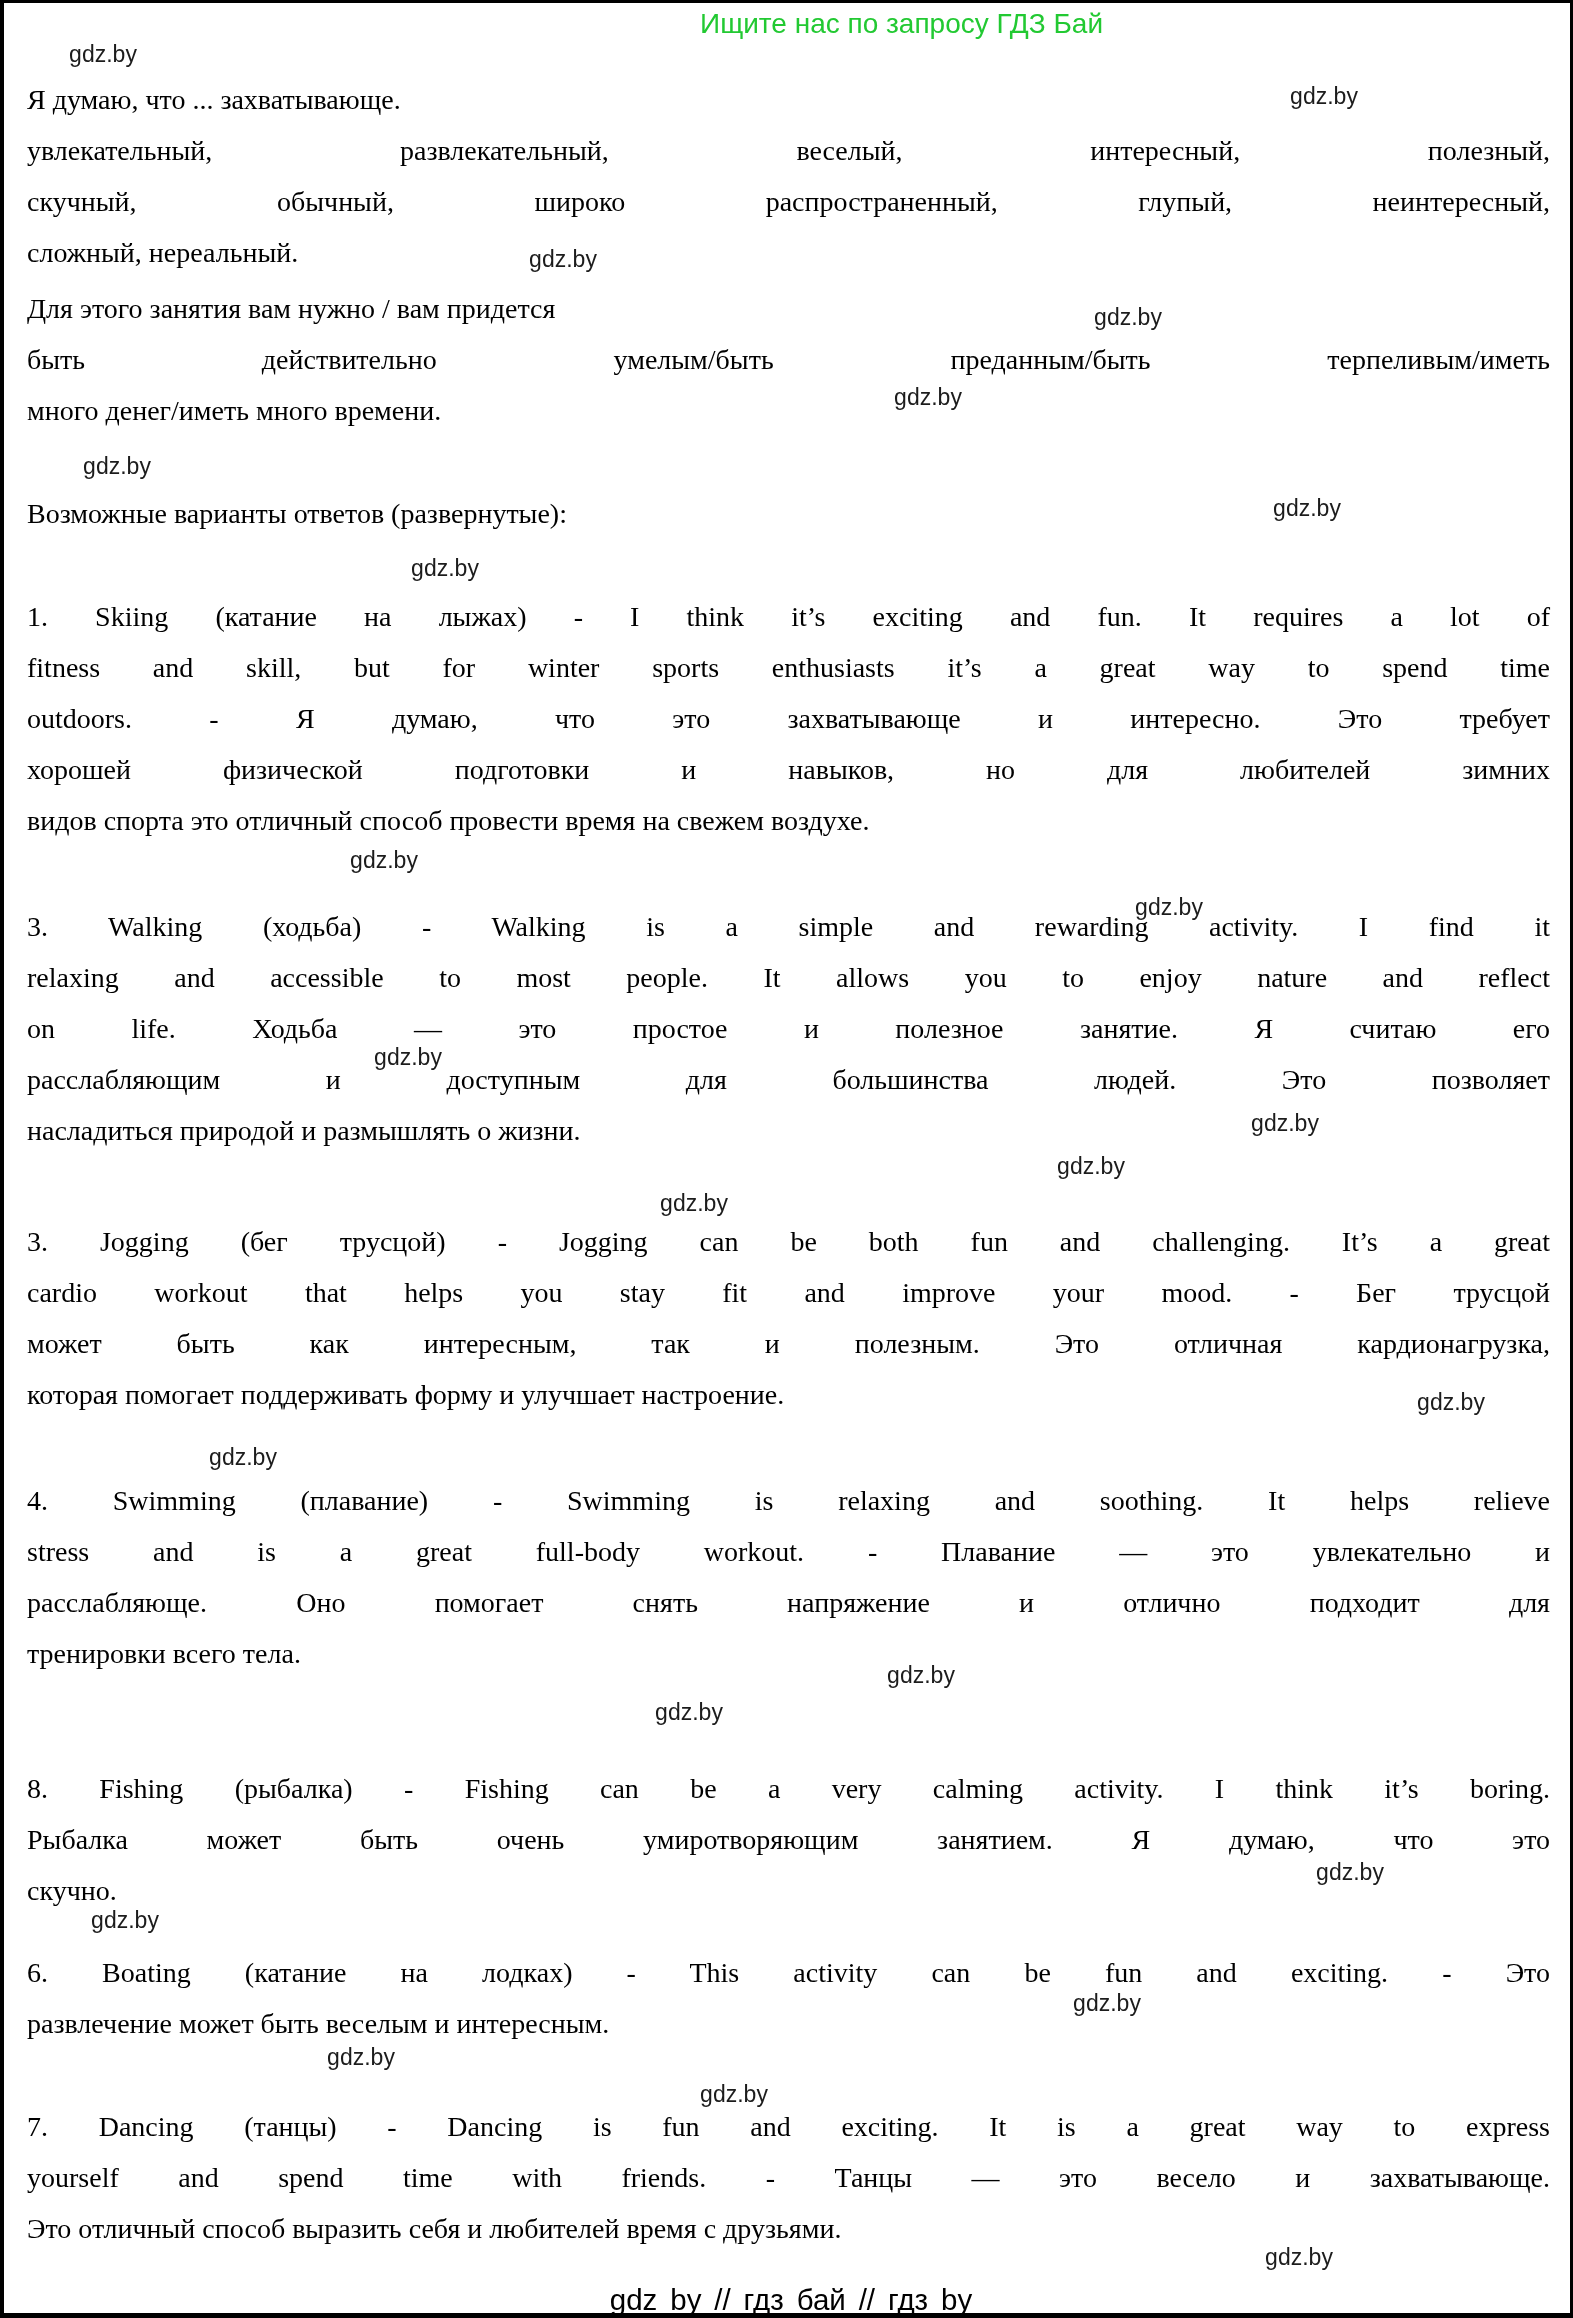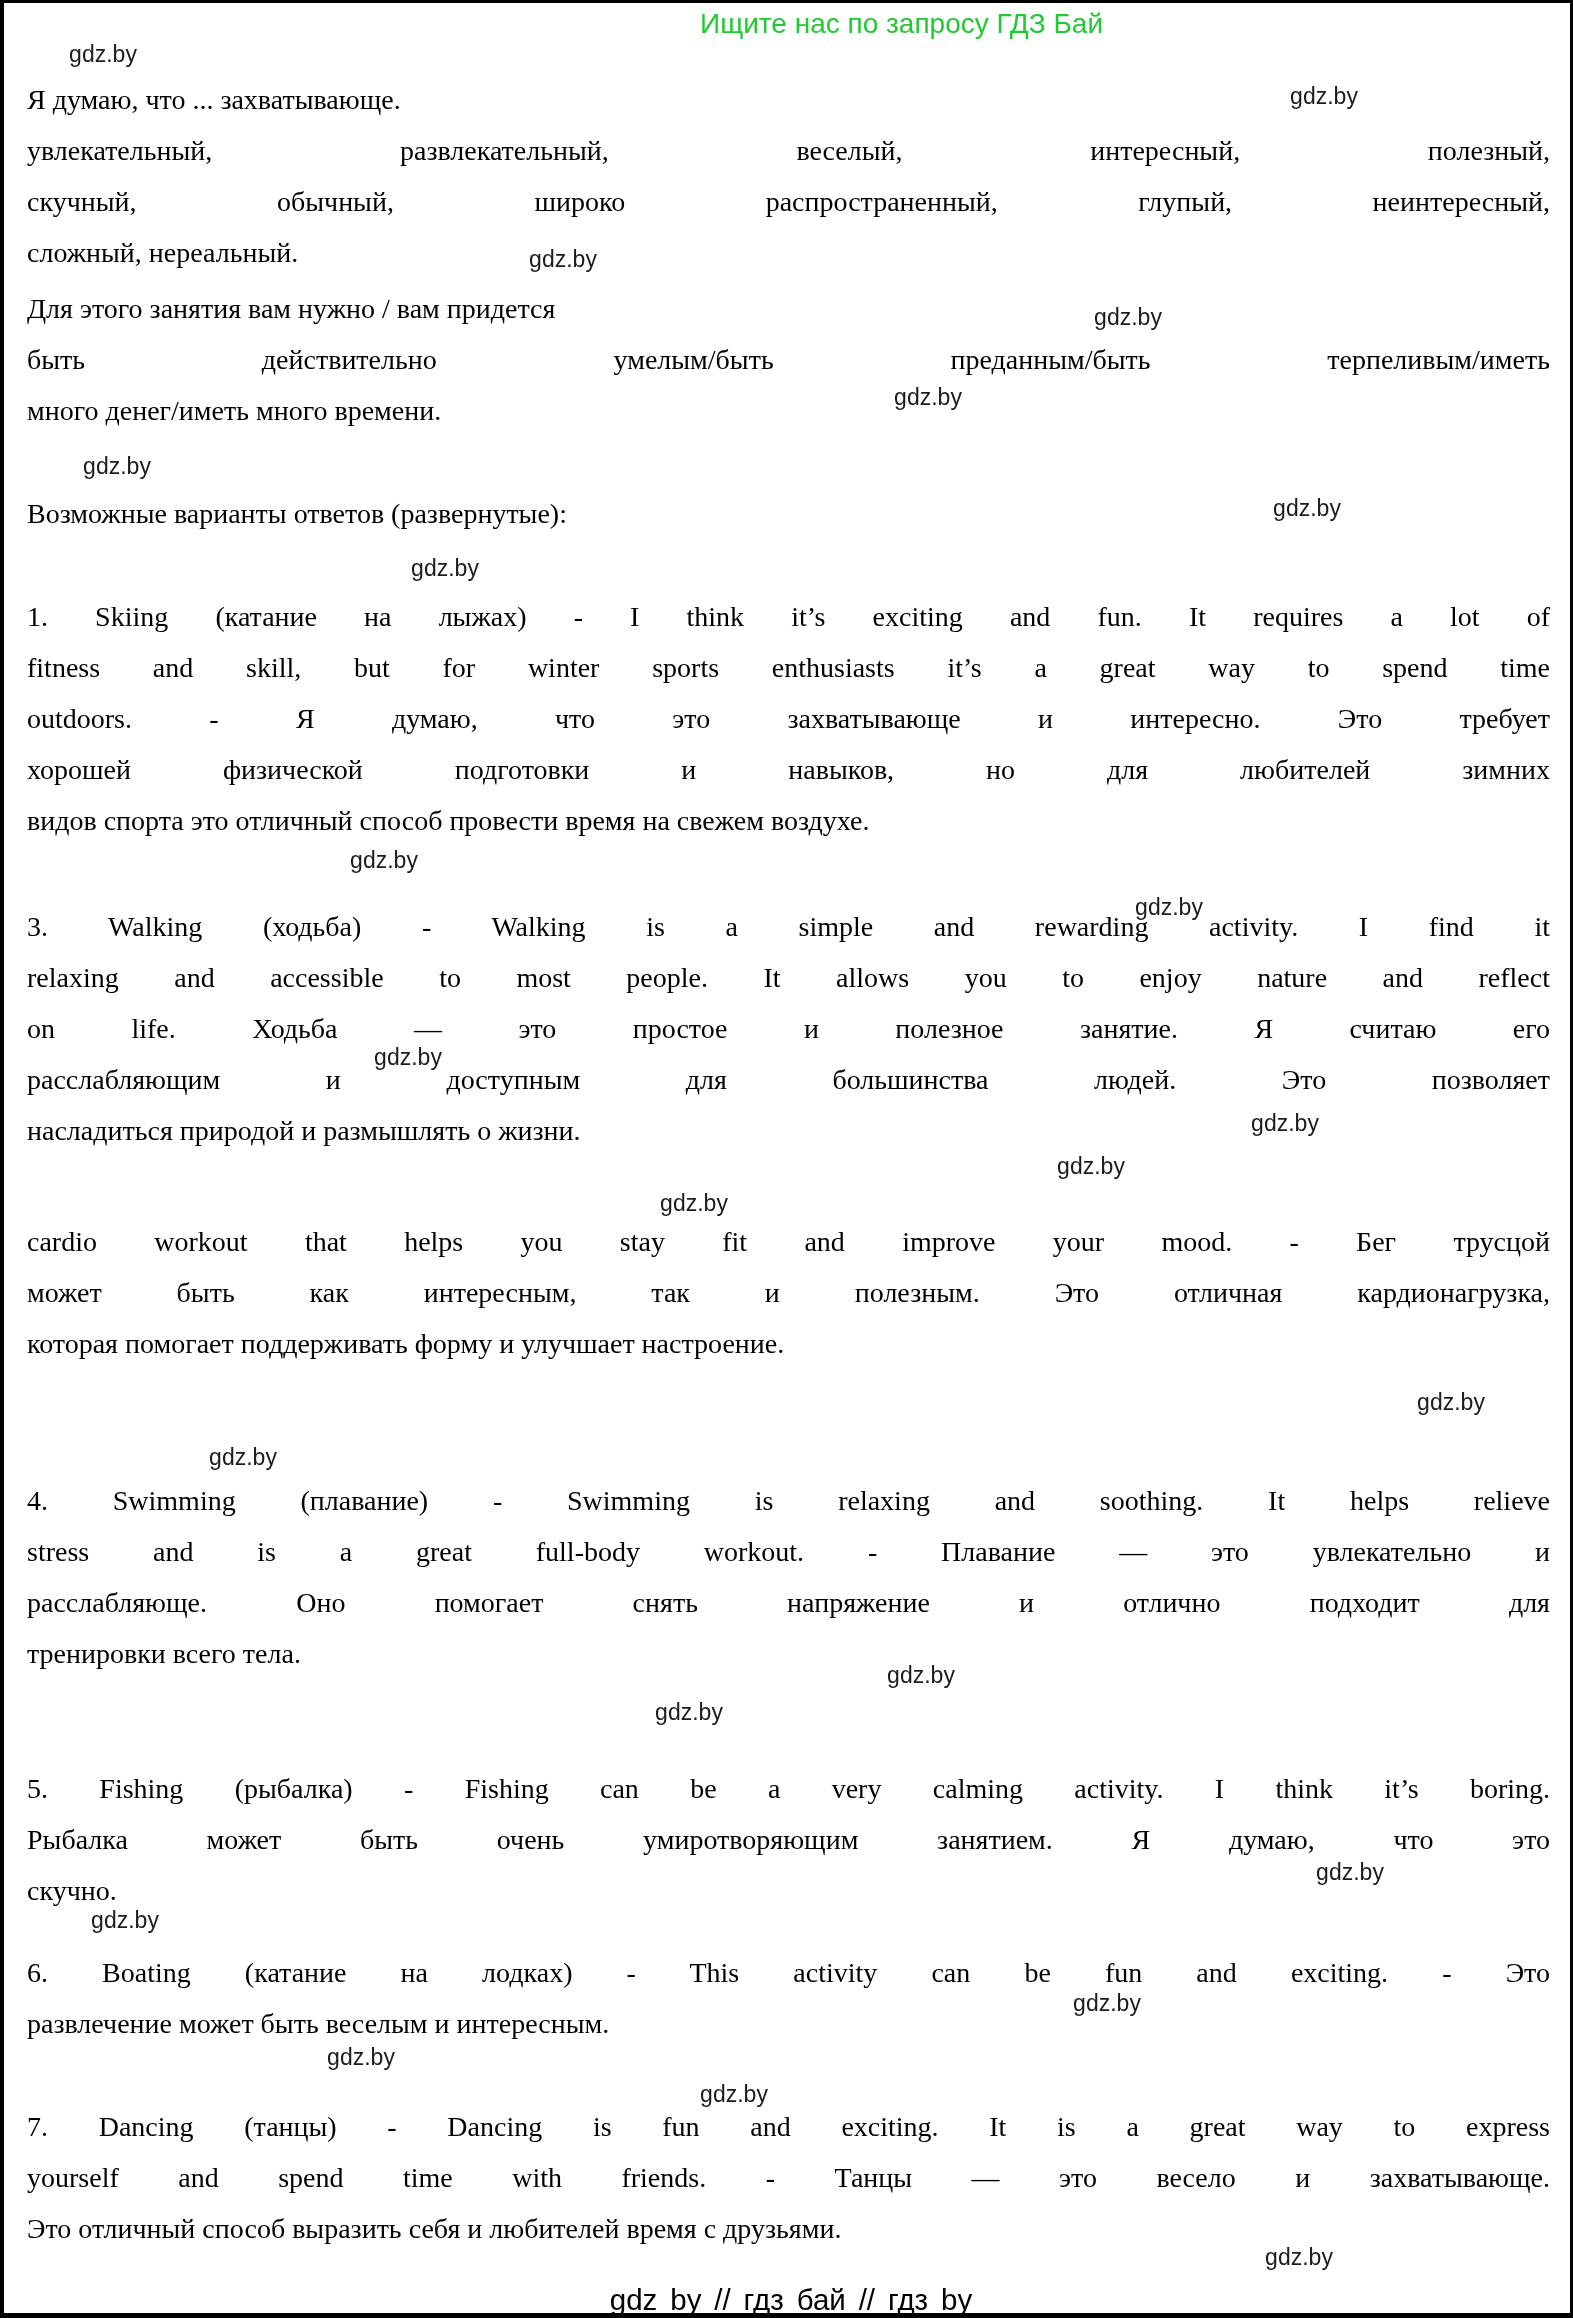--- a/index.html
+++ b/index.html
@@ -93,32 +93,33 @@
         <div class="line">видов спорта это отличный способ провести время на свежем воздухе.</div>
       </div>
       <div class="block" style="top: 898px;">
         <div class="line fill">3. Walking (ходьба) - Walking is a simple and rewarding activity. I find it</div>
         <div class="line fill">relaxing and accessible to most people. It allows you to enjoy nature and reflect</div>
         <div class="line fill">on life. Ходьба — это простое и полезное занятие. Я считаю его</div>
         <div class="line fill">расслабляющим и доступным для большинства людей. Это позволяет</div>
         <div class="line">насладиться природой и размышлять о жизни.</div>
       </div>
       <div class="block" style="top: 1213px;">
+        <div class="line fill">3. Jogging (бег трусцой) - Jogging can be both fun and challenging. It’s a great</div>
         <div class="line fill">cardio workout that helps you stay fit and improve your mood. - Бег трусцой</div>
         <div class="line fill">может быть как интересным, так и полезным. Это отличная кардионагрузка,</div>
         <div class="line">которая помогает поддерживать форму и улучшает настроение.</div>
       </div>
       <div class="block" style="top: 1472px;">
         <div class="line fill">4. Swimming (плавание) - Swimming is relaxing and soothing. It helps relieve</div>
         <div class="line fill">stress and is a great full-body workout. - Плавание — это увлекательно и</div>
         <div class="line fill">расслабляюще. Оно помогает снять напряжение и отлично подходит для</div>
         <div class="line">тренировки всего тела.</div>
       </div>
       <div class="block" style="top: 1760px;">
-        <div class="line fill">5. Fishing (рыбалка) - Fishing can be a very calming activity. I think it’s boring.</div>
+        <div class="line fill">8. Fishing (рыбалка) - Fishing can be a very calming activity. I think it’s boring.</div>
         <div class="line fill">Рыбалка может быть очень умиротворяющим занятием. Я думаю, что это</div>
         <div class="line">скучно.</div>
       </div>
       <div class="block" style="top: 1944px;">
         <div class="line fill">6. Boating (катание на лодках) - This activity can be fun and exciting. - Это</div>
         <div class="line">развлечение может быть веселым и интересным.</div>
       </div>
       <div class="block" style="top: 2098px;">
         <div class="line fill">7. Dancing (танцы) - Dancing is fun and exciting. It is a great way to express</div>
         <div class="line fill">yourself and spend time with friends. - Танцы — это весело и захватывающе.</div>

